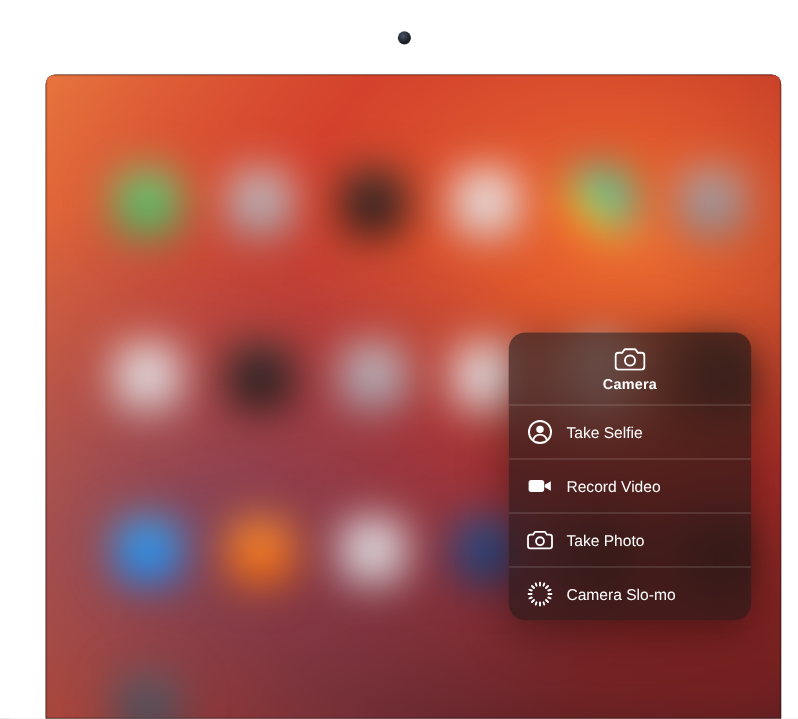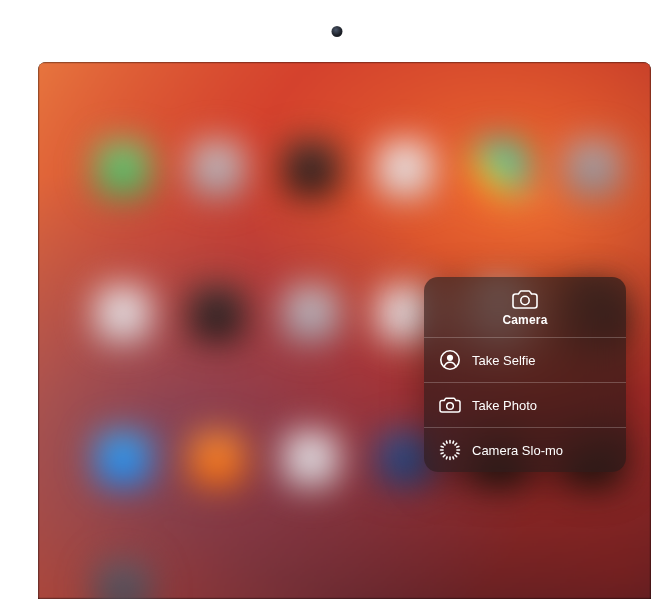--- a/index.html
+++ b/index.html
@@ -230,20 +230,29 @@
           <span class="item-icon">
             <svg width="22" height="22" viewBox="0 0 22 22" fill="none">
               <circle cx="11" cy="11" r="9.2" stroke="white" stroke-width="1.6"></circle>
               <circle cx="11" cy="8.8" r="3.1" fill="white"></circle>
               <path d="M5.2 17.8 c1 -3.2 3.2 -4.6 5.8 -4.6 s4.8 1.4 5.8 4.6" stroke="white" stroke-width="1.6" fill="none" stroke-linecap="round"></path>
             </svg>
           </span>
           <span class="item-label">Take Selfie</span>
         </div>
 
+        <div class="menu-item">
+          <span class="item-icon">
+            <svg width="22" height="22" viewBox="0 0 22 22" fill="none">
+              <rect x="1.5" y="6" width="13" height="10" rx="2.2" fill="white"></rect>
+              <path d="M15 10 l5 -3 v8 l-5 -3 z" fill="white"></path>
+            </svg>
+          </span>
+          <span class="item-label">Record Video</span>
+        </div>
 
         <div class="menu-item">
           <span class="item-icon">
             <svg width="22" height="22" viewBox="0 0 22 22" fill="none">
               <path d="M3 6.5 h2.3 l1.1 -1.8 c0.2 -0.35 0.55 -0.45 0.8 -0.45 h7.6 c0.25 0 0.6 0.1 0.8 0.45 l1.1 1.8 H19 c1.1 0 2 0.9 2 2 v7.5 c0 1.1 -0.9 2 -2 2 H3 c-1.1 0 -2 -0.9 -2 -2 v-7.5 c0 -1.1 0.9 -2 2 -2 Z" stroke="white" stroke-width="1.5" fill="none"></path>
               <circle cx="11" cy="12" r="3.3" stroke="white" stroke-width="1.5" fill="none"></circle>
             </svg>
           </span>
           <span class="item-label">Take Photo</span>
         </div>

